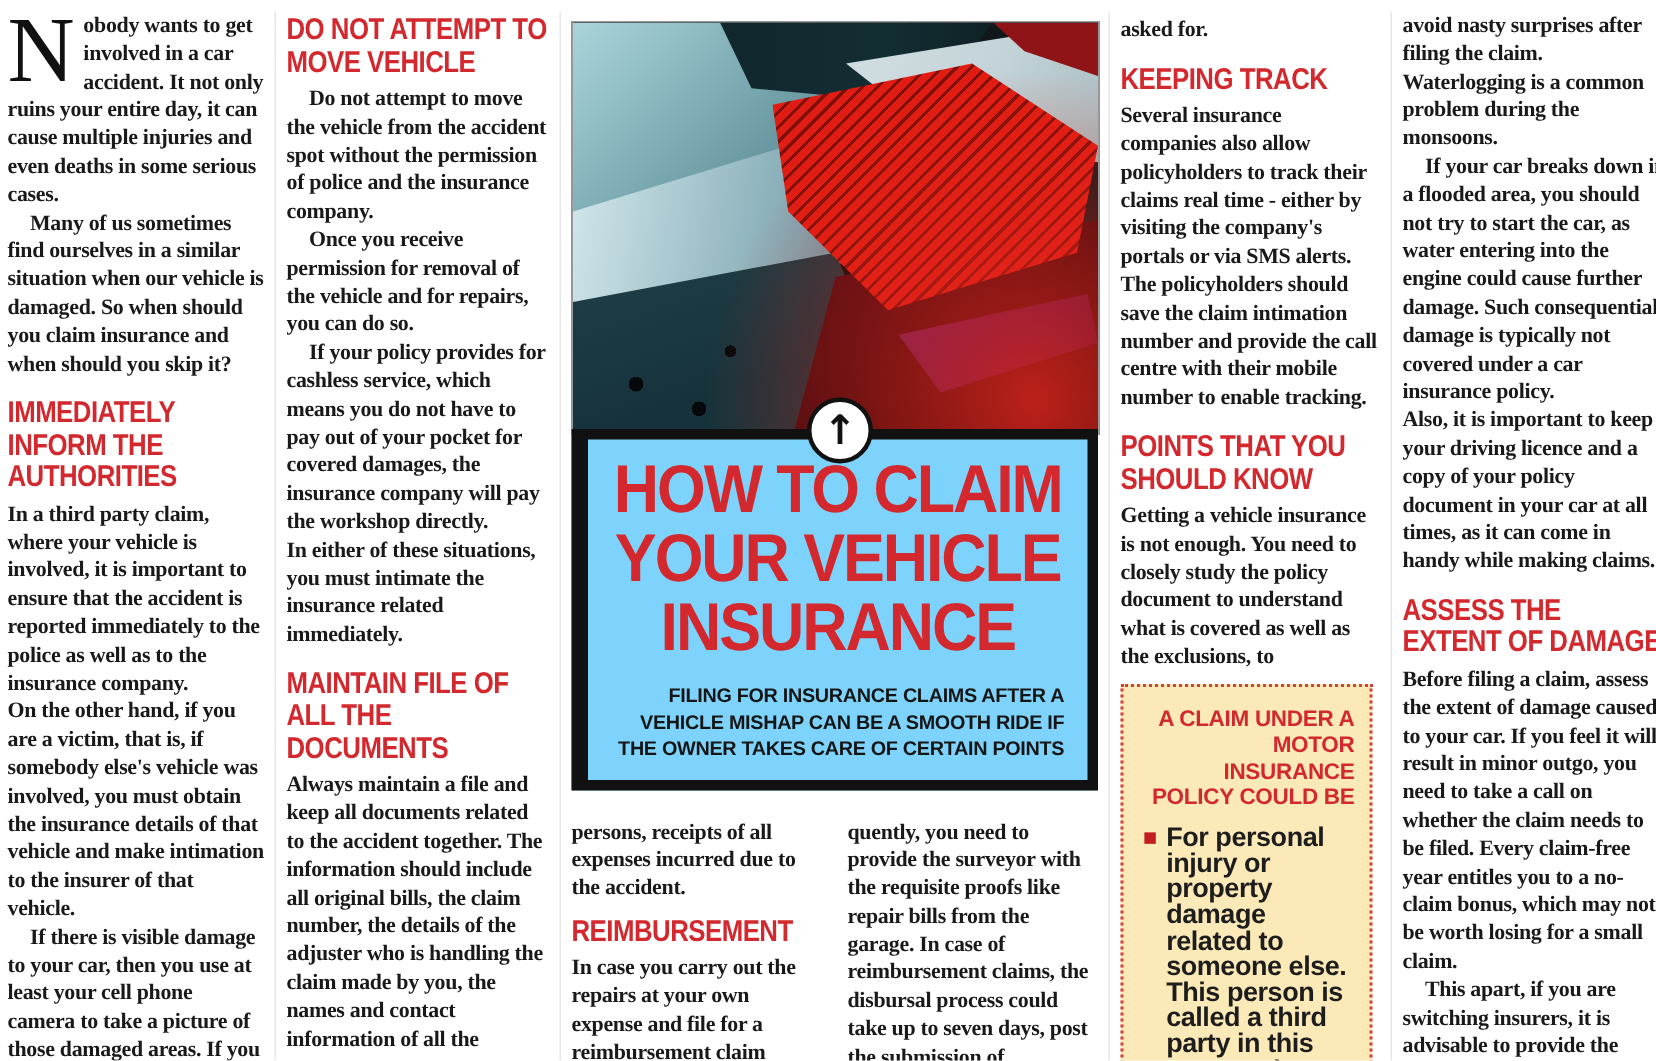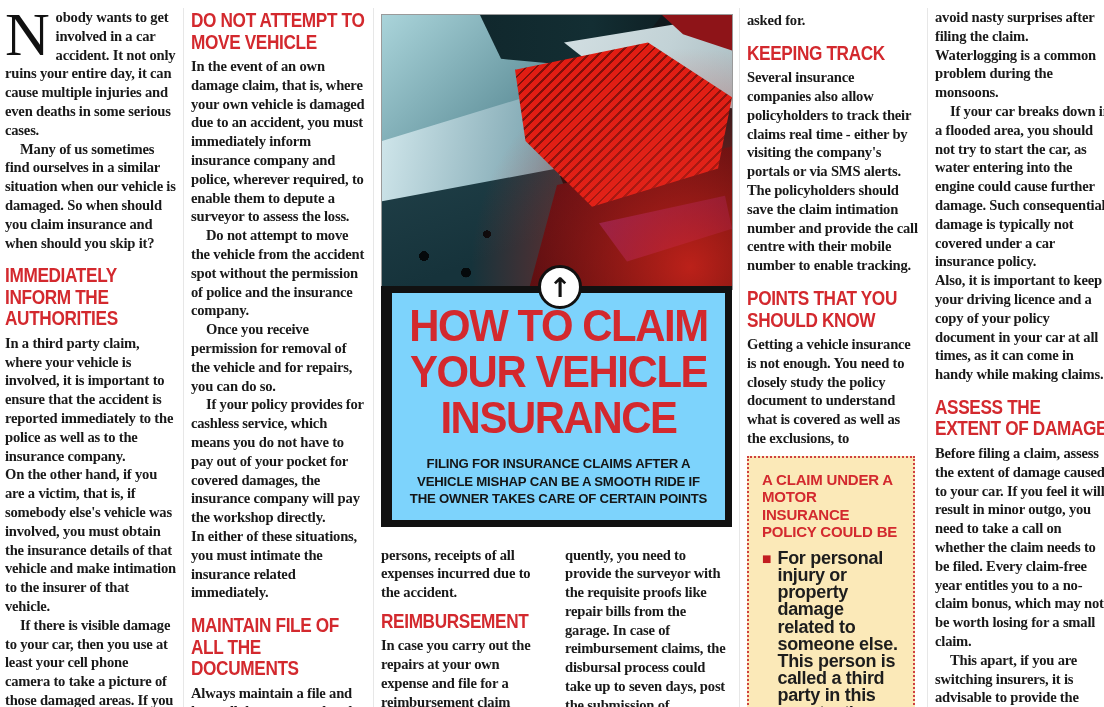--- a/index.html
+++ b/index.html
@@ -62,33 +62,33 @@
                  width:44px; height:44px; border-radius:50%; background:#fff;
                  border:3px solid #111; z-index:5; display:flex; align-items:center; justify-content:center;
                  font-family:"DejaVu Sans", sans-serif; font-size:27px; font-weight:bold; color:#111; }
 
   .head-box { position:relative; z-index:2; margin-top:-4px; background:#7dd3fc;
               border:7px solid #111; border-left-width:11px; padding:10px 4px 12px 4px; }
   .headline { font-family:"Liberation Sans", sans-serif; font-weight:bold; color:#d3292e;
               text-align:center; font-size:45px; line-height:46px; letter-spacing:-1.5px;
               transform:scaleX(0.93); transform-origin:50% 0; }
   .subhead { font-family:"Liberation Sans", sans-serif; font-weight:bold; color:#151515;
-             text-align:center; font-size:13.2px; line-height:17.5px; letter-spacing:-0.2px;
+             text-align:right; font-size:13.2px; line-height:17.5px; letter-spacing:-0.2px;
              max-width:302px; margin:14px auto 0 auto; }
 
   .center-bottom { display:flex; margin-top:19px; }
   .cb-left  { width:168px; margin-right:16px; }
   .cb-right { width:168px; }
   .cb-left .h { margin-top:9px; }
 
   
   .callout { margin-top:8px; background:#fbe9b8; border:2px dotted #cf4040;
              padding:13px 10px 12px 13px; width:168px; }
   .callout-h { font-family:"Liberation Sans", sans-serif; font-weight:bold; color:#d3292e;
-               font-size:15px; line-height:17.5px; letter-spacing:-0.2px; margin-bottom:9px; }
+               font-size:15px; line-height:17.5px; letter-spacing:-0.2px; margin-bottom:9px;text-align:right; }
   .callout li { list-style:none; display:flex; margin-bottom:4px; }
   .bullet { color:#c21d20; font-family:"DejaVu Sans", sans-serif; font-size:10px;
             line-height:17px; margin-right:6px; flex:0 0 auto; }
   .callout li span.btxt { font-family:"Liberation Sans", sans-serif; font-weight:700;
             font-size:18px; line-height:17.2px; letter-spacing:-0.3px; color:#1d1d1d; }
 
   .c4 .topfrag { margin-top:3px; }
 </style>
 </head>
 <body>
@@ -99,21 +99,20 @@
     <p class="lead"><span class="dropcap">N</span><span>obody wants to get involved in a car accident. It not only ruins your entire day, it can cause multiple injuries and even deaths in some serious cases.</span></p>
     <p class="ind">Many of us sometimes find ourselves in a similar situation when our vehicle is damaged. So when should you claim insurance and when should you skip it?</p>
     <h3 class="h">IMMEDIATELY INFORM THE AUTHORITIES</h3>
     <p>In a third party claim, where your vehicle is involved, it is important to ensure that the accident is reported immediately to the police as well as to the insurance company.</p>
     <p>On the other hand, if you are a victim, that is, if somebody else's vehicle was involved, you must obtain the insurance details of that vehicle and make intimation to the insurer of that vehicle.</p>
     <p class="ind">If there is visible damage to your car, then you use at least your cell phone camera to take a picture of those damaged areas. If you have visible injuries, photograph them also. But you should never interfere with the police investigation. If you are unable to take pictures at the accident scene, do click pictures as soon as possible before police arrives.</p>
   </div>
 
   <div class="col rule c2">
     <h3 class="h first">DO NOT ATTEMPT TO MOVE VEHICLE</h3>
-    <p>In the event of an own damage claim, that is, where your own vehicle is damaged due to an accident, you must immediately inform insurance company and police, wherever required, to enable them to depute a surveyor to assess the loss.</p>
     <p class="ind">Do not attempt to move the vehicle from the accident spot without the permission of police and the insurance company.</p>
     <p class="ind">Once you receive permission for removal of the vehicle and for repairs, you can do so.</p>
     <p class="ind">If your policy provides for cashless service, which means you do not have to pay out of your pocket for covered damages, the insurance company will pay the workshop directly.</p>
     <p>In either of these situations, you must intimate the insurance related immediately.</p>
     <h3 class="h">MAINTAIN FILE OF ALL THE DOCUMENTS</h3>
     <p>Always maintain a file and keep all documents related to the accident together. The information should include all original bills, the claim number, the details of the adjuster who is handling the claim made by you, the names and contact information of all the</p>
   </div>
 
   <div class="col rule cc">
 

